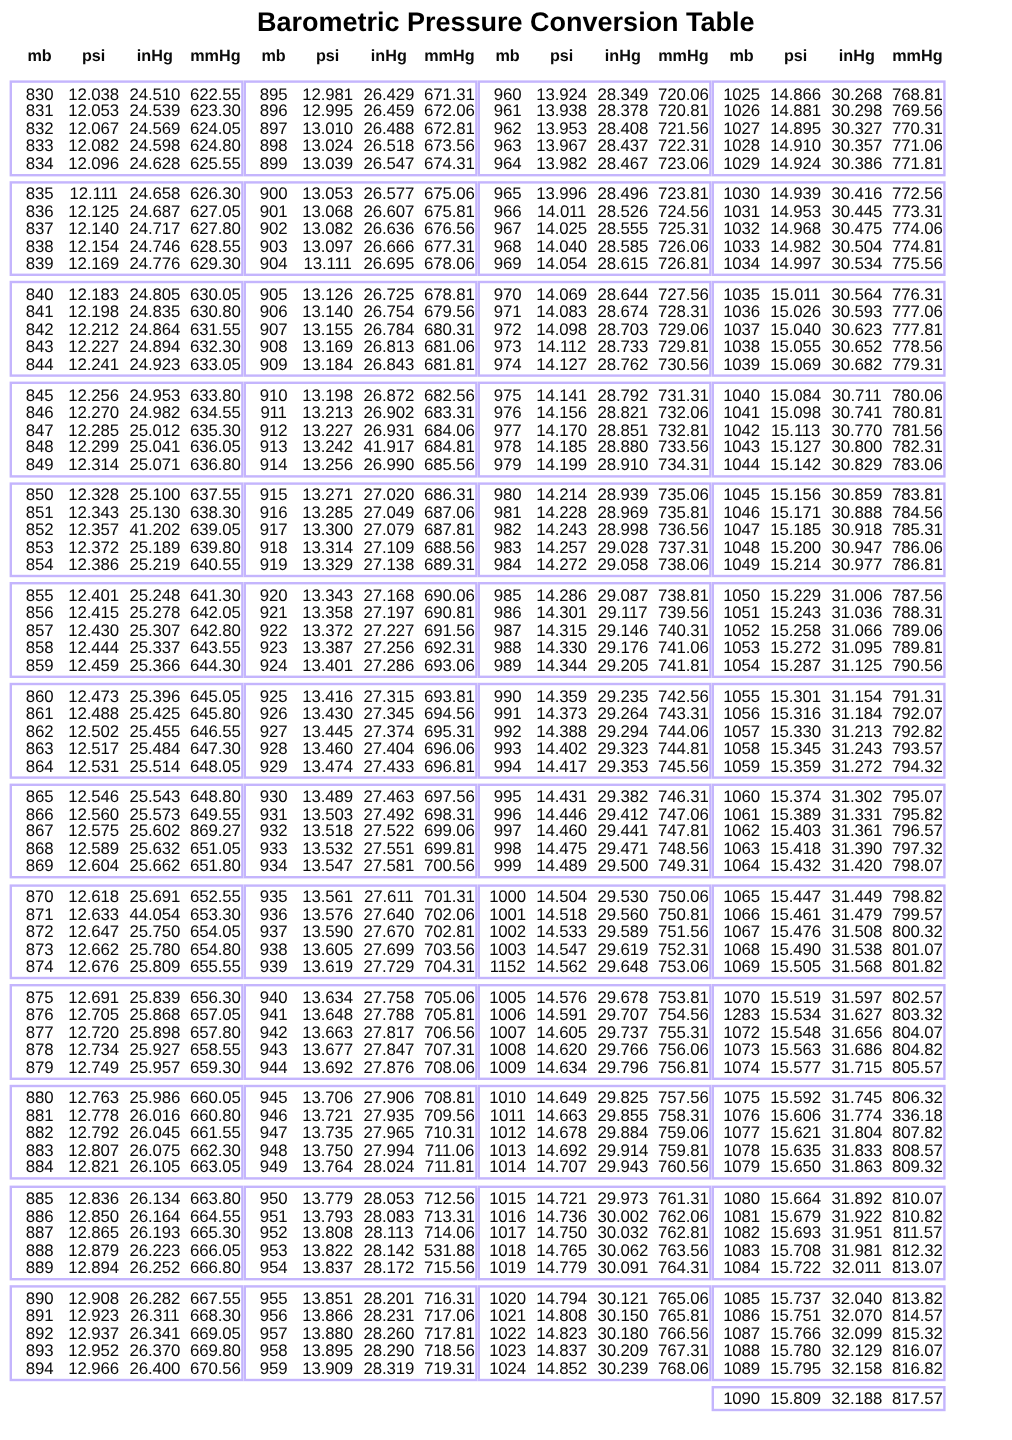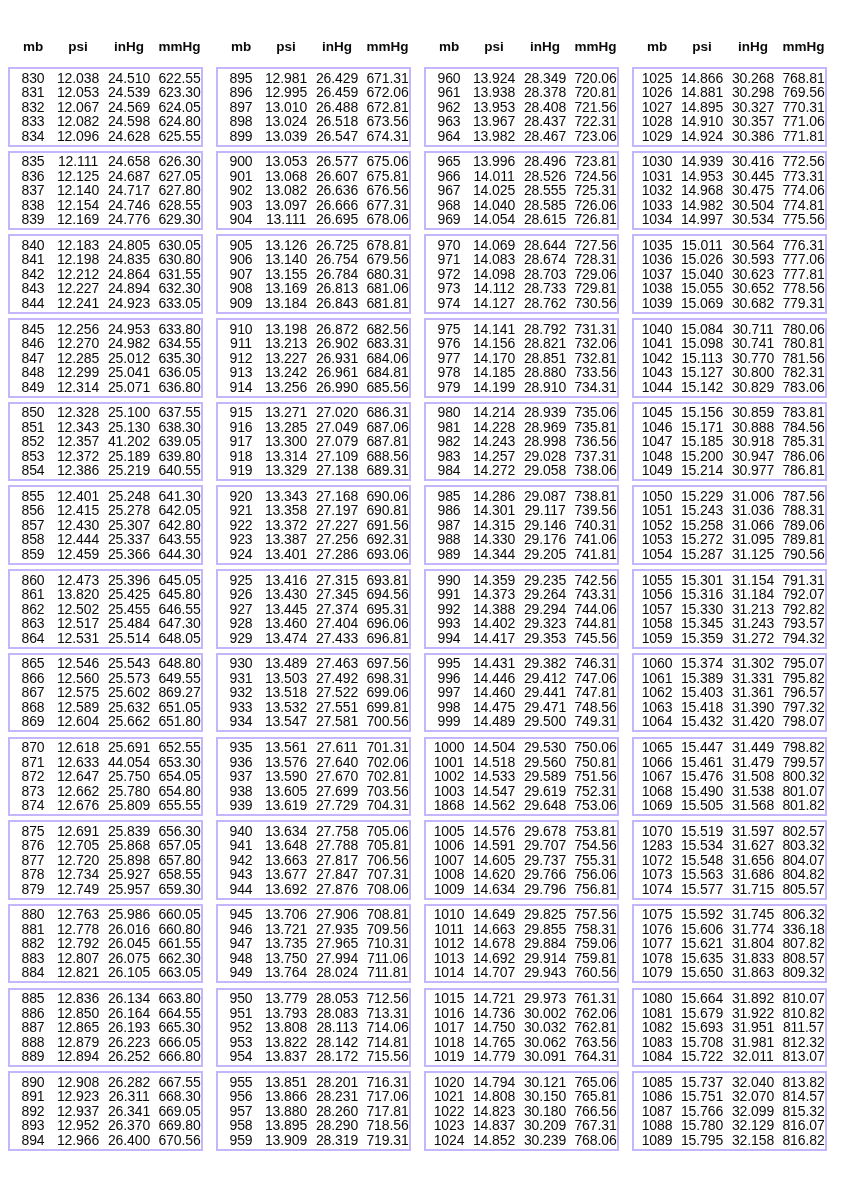--- a/index.html
+++ b/index.html
@@ -7,21 +7,21 @@
     position:relative; width:843px; height:1200px; background:#ffffff;
     color:#0a0a0a; overflow:hidden;
     font-family:"Liberation Sans","DejaVu Sans",sans-serif;
   }
   .title {
     position:absolute; top:6px; left:0; right:0; margin:0;
     text-align:center; font-size:22.5px; font-weight:700; color:#000;
   }
   .table-area {
     position:absolute; top:40px; left:8px; width:827px;
-    display:flex; gap:13px;
+    display:flex; 
   }
   .col { flex:0 0 195px; width:195px; }
   .col-headers {
     display:flex; padding-left:2px; margin-bottom:13px;
     font-weight:700; font-size:13.5px; line-height:14px; height:14px;
   }
   .block {
     border:2px solid #c4b5fd; margin-bottom:4.2px; padding:1.5px 0;
     background:#fff;
   }
@@ -30,20 +30,21 @@
   .cell { font-size:14px; line-height:14.5px; height:14.5px; letter-spacing:-0.1px; }
   .c0 { width:46px; }
   .c1 { width:44px; }
   .c2 { width:58px; }
   .c3 { width:43px; }
 </style>
 </head>
 <body>
 
 <div class="page">
+  <h1 class="title">Barometric Pressure Conversion Table</h1>
   <div class="table-area">
       <div class="col">
         <div class="col-headers">
           <span class="hc c0">mb</span>
           <span class="hc c1">psi</span>
           <span class="hc c2">inHg</span>
           <span class="hc c3">mmHg</span>
         </div>
         <div class="block">
           <div class="row">
@@ -239,21 +240,21 @@
         </div>
         <div class="block">
           <div class="row">
             <span class="cell c0">860</span>
             <span class="cell c1">12.473</span>
             <span class="cell c2">25.396</span>
             <span class="cell c3">645.05</span>
           </div>
           <div class="row">
             <span class="cell c0">861</span>
-            <span class="cell c1">13.820</span>
+            <span class="cell c1">12.488</span>
             <span class="cell c2">25.425</span>
             <span class="cell c3">645.80</span>
           </div>
           <div class="row">
             <span class="cell c0">862</span>
             <span class="cell c1">12.502</span>
             <span class="cell c2">25.455</span>
             <span class="cell c3">646.55</span>
           </div>
           <div class="row">
@@ -580,21 +581,21 @@
           </div>
           <div class="row">
             <span class="cell c0">912</span>
             <span class="cell c1">13.227</span>
             <span class="cell c2">26.931</span>
             <span class="cell c3">684.06</span>
           </div>
           <div class="row">
             <span class="cell c0">913</span>
             <span class="cell c1">13.242</span>
-            <span class="cell c2">26.961</span>
+            <span class="cell c2">41.917</span>
             <span class="cell c3">684.81</span>
           </div>
           <div class="row">
             <span class="cell c0">914</span>
             <span class="cell c1">13.256</span>
             <span class="cell c2">26.990</span>
             <span class="cell c3">685.56</span>
           </div>
         </div>
         <div class="block">
@@ -837,21 +838,21 @@
           <div class="row">
             <span class="cell c0">952</span>
             <span class="cell c1">13.808</span>
             <span class="cell c2">28.113</span>
             <span class="cell c3">714.06</span>
           </div>
           <div class="row">
             <span class="cell c0">953</span>
             <span class="cell c1">13.822</span>
             <span class="cell c2">28.142</span>
-            <span class="cell c3">714.81</span>
+            <span class="cell c3">531.88</span>
           </div>
           <div class="row">
             <span class="cell c0">954</span>
             <span class="cell c1">13.837</span>
             <span class="cell c2">28.172</span>
             <span class="cell c3">715.56</span>
           </div>
         </div>
         <div class="block">
           <div class="row">
@@ -1168,21 +1169,21 @@
             <span class="cell c2">29.589</span>
             <span class="cell c3">751.56</span>
           </div>
           <div class="row">
             <span class="cell c0">1003</span>
             <span class="cell c1">14.547</span>
             <span class="cell c2">29.619</span>
             <span class="cell c3">752.31</span>
           </div>
           <div class="row">
-            <span class="cell c0">1868</span>
+            <span class="cell c0">1152</span>
             <span class="cell c1">14.562</span>
             <span class="cell c2">29.648</span>
             <span class="cell c3">753.06</span>
           </div>
         </div>
         <div class="block">
           <div class="row">
             <span class="cell c0">1005</span>
             <span class="cell c1">14.576</span>
             <span class="cell c2">29.678</span>
@@ -1726,15 +1727,23 @@
             <span class="cell c2">32.129</span>
             <span class="cell c3">816.07</span>
           </div>
           <div class="row">
             <span class="cell c0">1089</span>
             <span class="cell c1">15.795</span>
             <span class="cell c2">32.158</span>
             <span class="cell c3">816.82</span>
           </div>
         </div>
+        <div class="block">
+          <div class="row">
+            <span class="cell c0">1090</span>
+            <span class="cell c1">15.809</span>
+            <span class="cell c2">32.188</span>
+            <span class="cell c3">817.57</span>
+          </div>
+        </div>
       </div>
     </div>
 </div>
 
 </body></html>

